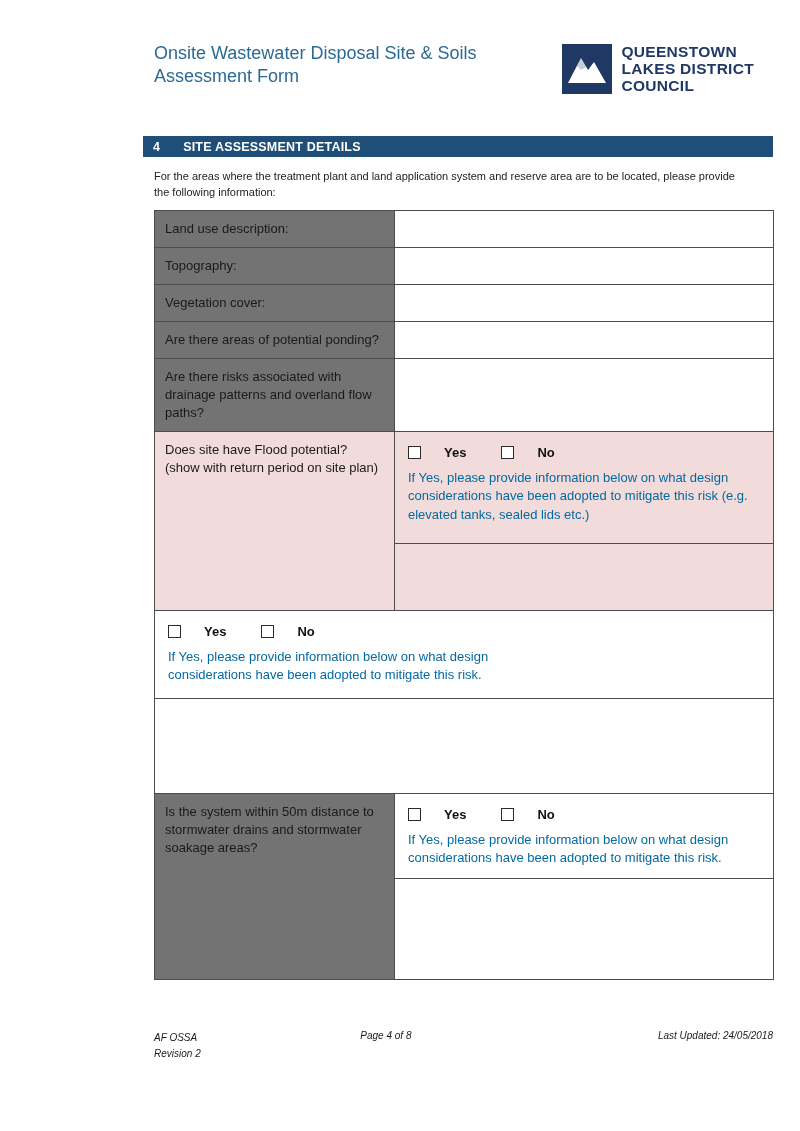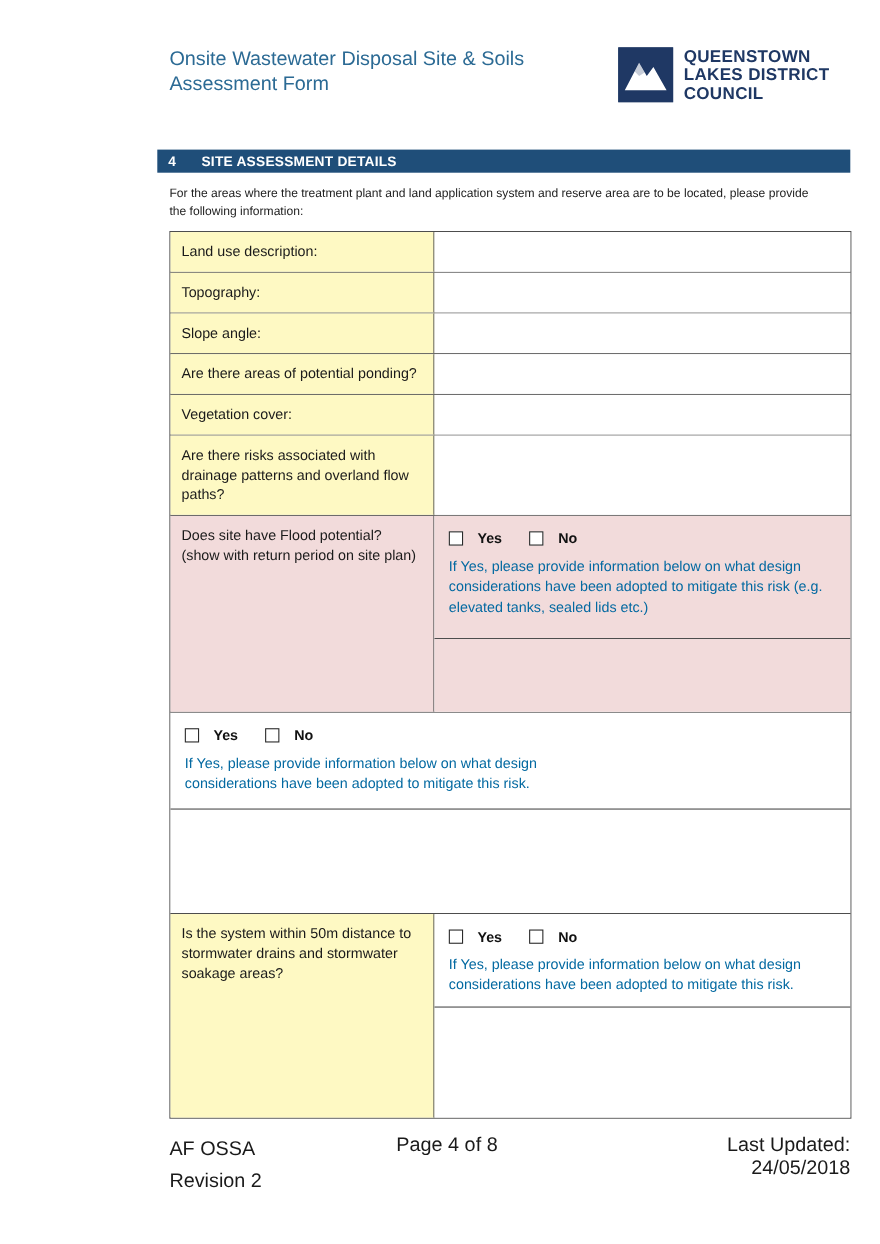--- a/index.html
+++ b/index.html
@@ -27,21 +27,21 @@
   }
   .doc-title {
     font-size: 18px;
     line-height: 1.28;
     color: #2b6a94;
     font-weight: 400;
   }
   .logo {
     display: flex;
     gap: 9px;
-    align-items: center;
+    align-items: flex-end;
   }
   .logo-mark {
     width: 50px;
     height: 50px;
     background: #1f3864;
     flex: 0 0 auto;
   }
   .logo-text {
     font-weight: bold;
     font-size: 15.5px;
@@ -88,21 +88,21 @@
     left: 118px;
     width: 620px;
     border: 1px solid #4d4d4d;
     background: #ffffff;
   }
   .row { display: flex; border-bottom: 1px solid #4d4d4d; }
   .row:last-child { border-bottom: none; }
   .cell-l {
     width: 240px;
     flex: 0 0 240px;
-    background: #fef9c3;
+    background: #737373;
     border-right: 1px solid #4d4d4d;
     padding: 9px 10px;
     font-size: 13px;
     line-height: 1.38;
   }
   .cell-r { flex: 1; background: #ffffff; display: flex; flex-direction: column; }
   .answer-cell { flex: 1; }
 
   .r-sm  { min-height: 37px; }
   .r-md  { min-height: 58px; }
@@ -119,21 +119,21 @@
 
   .row-100 .sub-top { min-height: 88px; }
   .row-100 .sub-bottom { min-height: 94px; }
 
   .row-50 .sub-top { min-height: 85px; }
   .row-50 .sub-bottom { min-height: 100px; }
 
   .yn-line {
     display: flex;
     align-items: center;
-    gap: 13px;
+    gap: 23px;
     margin-bottom: 9px;
     margin-top: 2px;
     text-align: right;
   }
   .cb {
     width: 13px;
     height: 13px;
     border: 1.6px solid #2b2b2b;
     background: #ffffff;
     display: inline-block;
@@ -151,22 +151,23 @@
     max-width: 360px;
   }
 
   
   .footer {
     position: absolute;
     top: 1030px;
     left: 118px;
     width: 619px;
     display: flex;
-    font-size: 18px;
+    font-size: 10px;
     color: #1a1a1a;
+    font-style: italic;
   }
   .footer .f-left  { flex: 1; text-align: left; line-height: 1.6; }
   .footer .f-mid   { flex: 1; text-align: left; }
   .footer .f-right { flex: 1; text-align: right; }
 </style>
 </head>
 <body>
 
 <div class="page">
 
@@ -203,32 +204,28 @@
     <div class="row r-sm">
       <div class="cell-l">Land use description:</div>
       <div class="cell-r answer-cell"></div>
     </div>
 
     <div class="row r-sm">
       <div class="cell-l">Topography:</div>
       <div class="cell-r answer-cell"></div>
     </div>
 
-    <div class="row r-sm">
-      <div class="cell-l">Slope angle:</div>
+
+    <div class="row r-sm">
+      <div class="cell-l">Vegetation cover:</div>
       <div class="cell-r answer-cell"></div>
     </div>
 
     <div class="row r-sm">
       <div class="cell-l">Are there areas of potential ponding?</div>
-      <div class="cell-r answer-cell"></div>
-    </div>
-
-    <div class="row r-sm">
-      <div class="cell-l">Vegetation cover:</div>
       <div class="cell-r answer-cell"></div>
     </div>
 
     <div class="row r-md">
       <div class="cell-l">Are there risks associated with drainage patterns and overland flow paths?</div>
       <div class="cell-r answer-cell"></div>
     </div>
 
     <div class="row row-flood">
       <div class="cell-l">Does site have Flood potential? (show with return period on site plan)</div>

